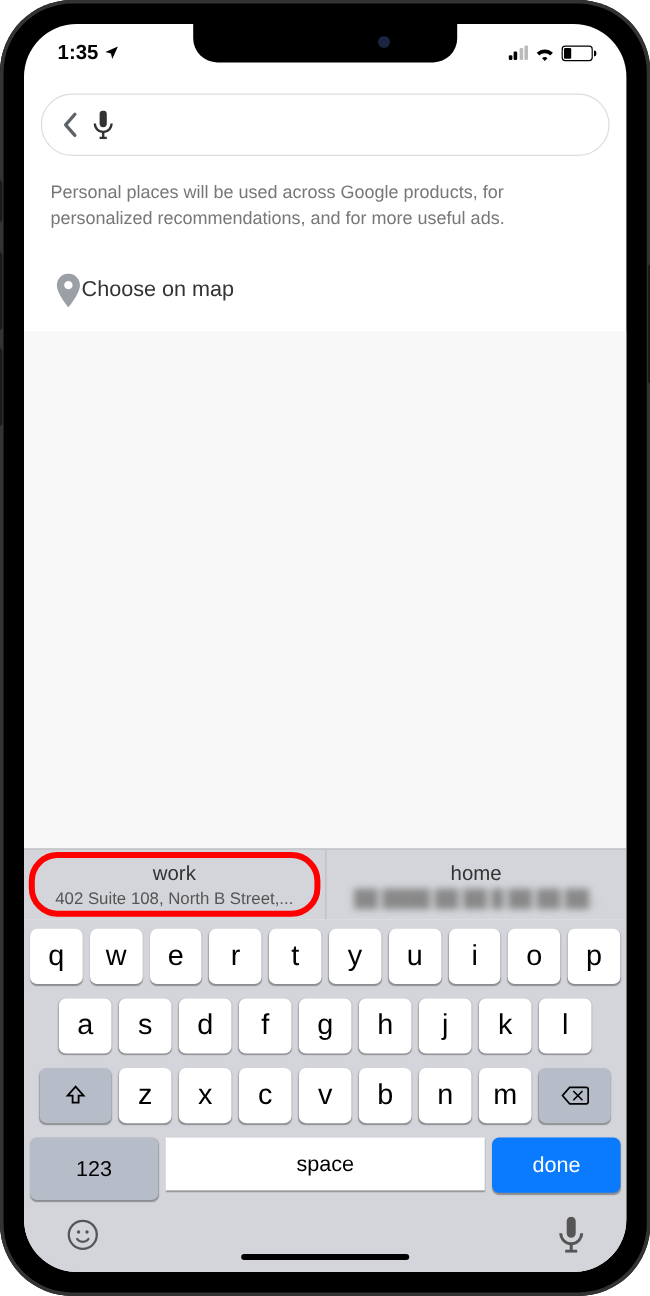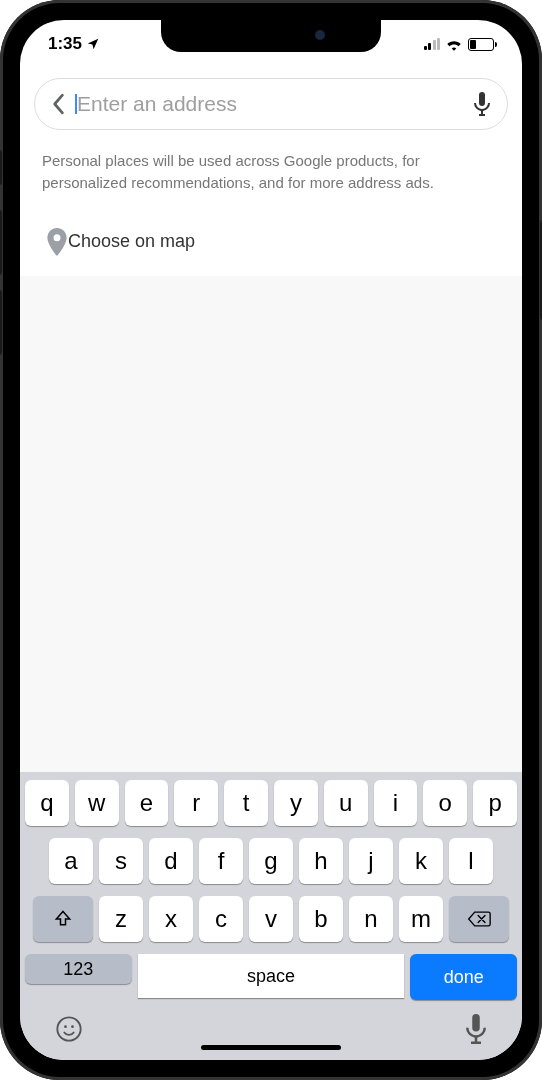--- a/index.html
+++ b/index.html
@@ -41,21 +41,21 @@
     .sug-sub { font-size: 14px; color: #555; }
     .sug-blur { filter: blur(3px); color: #888; }
     .highlight-ring { position: absolute; border: 5px solid #f00; border-radius: 24px; top: 2px; left: 4px; right: 4px; bottom: 2px; pointer-events: none; }
     .keyboard { background: #d3d5da; padding: 8px 5px 8px; }
     .kb-row { display: flex; gap: 6px; margin-bottom: 12px; justify-content: center; }
     .key { background: #fff; border-radius: 6px; box-shadow: 0 1px 1px rgba(0,0,0,0.35); font-size: 24px; display: flex; align-items: center; justify-content: center; height: 46px; flex: 1; max-width: 44px; color: #000; }
     .key-shift, .key-del { background: #b6bdc8; max-width: 56px; flex: 1.3; }
     .kb-row3 { padding: 0 2px; }
     .kb-row3 .key-shift, .kb-row3 .key-del { max-width: 60px; }
     .kb-bottom { display: flex; gap: 6px; }
-    .key-123 { background: #b6bdc8; flex: 1.6; font-size: 18px; height: 30px; border-radius: 6px; box-shadow: 0 1px 1px rgba(0,0,0,0.35); display: flex; align-items: center; justify-content: center; }
+    .key-123 { background: #b6bdc8; flex: 1.6; font-size: 18px; height: 52px; border-radius: 6px; box-shadow: 0 1px 1px rgba(0,0,0,0.35); display: flex; align-items: center; justify-content: center; }
     .key-space { background: #fff; flex: 4; font-size: 18px; height: 44px; border-radius: 0; box-shadow: 0 1px 1px rgba(0,0,0,0.35); display: flex; align-items: center; justify-content: center; }
     .key-done { background: #0a7aff; color: #fff; flex: 1.6; font-size: 18px; height: 46px; border-radius: 6px; box-shadow: 0 1px 1px rgba(0,0,0,0.35); display: flex; align-items: center; justify-content: center; }
     .kb-footer { display: flex; justify-content: space-between; align-items: center; padding: 14px 30px 8px; }
     .kb-emoji, .kb-mic { font-size: 26px; color: #555; }
     .home-indicator { position: absolute; bottom: 10px; left: 50%; transform: translateX(-50%); width: 140px; height: 5px; background: #000; border-radius: 3px; }
     svg { display: block; }
   </style>
 </head>
 <body>
 
@@ -89,38 +89,48 @@
           </div>
       </div>
     </div>
 
     <div class="content">
       <div class="search-wrap">
         <div class="search-bar">
           <svg width="14" height="22" viewBox="0 0 12 20">
               <path fill="none" stroke="#5f6368" stroke-width="2.5" stroke-linecap="round" stroke-linejoin="round" d="M10 2L3 10l7 8"></path>
             </svg>
-          <div class="search-input">Enter an address</div>
           <svg width="18" height="24" viewBox="0 0 16 24">
               <path fill="#333" d="M8 0a3 3 0 0 1 3 3v8a3 3 0 0 1-6 0V3a3 3 0 0 1 3-3zm6 11a6 6 0 0 1-12 0H0a8 8 0 0 0 7 7.9V22H5v2h6v-2H9v-3.1A8 8 0 0 0 16 11h-2z"></path>
             </svg>
         </div>
       </div>
 
-      <div class="info-text">Personal places will be used across Google products, for personalized recommendations, and for more address ads.</div>
+      <div class="info-text">Personal places will be used across Google products, for personalized recommendations, and for more useful ads.</div>
 
       <div class="choose-map">
         <svg width="22" height="28" viewBox="0 0 24 32">
             <path fill="#9aa0a6" d="M12 0C6 0 1 5 1 11c0 8 11 21 11 21s11-13 11-21C23 5 18 0 12 0zm0 15a4 4 0 1 1 0-8 4 4 0 0 1 0 8z"></path>
           </svg>
         <div class="choose-map-text">Choose on map</div>
       </div>
 
       <div class="spacer"></div>
 
+      <div class="suggestions">
+        <div class="suggestion">
+          <div class="highlight-ring"></div>
+          <div class="sug-title">work</div>
+          <div class="sug-sub">402 Suite 108, North B Street,...</div>
+        </div>
+        <div class="suggestion">
+          <div class="sug-title">home</div>
+          <div class="sug-sub sug-blur">██ ████ ██ ██ █ ██ ██ ██..</div>
+        </div>
+      </div>
 
       <div class="keyboard">
         <div class="kb-row">
           <div class="key">q</div>
           <div class="key">w</div>
           <div class="key">e</div>
           <div class="key">r</div>
           <div class="key">t</div>
           <div class="key">y</div>
           <div class="key">u</div>

